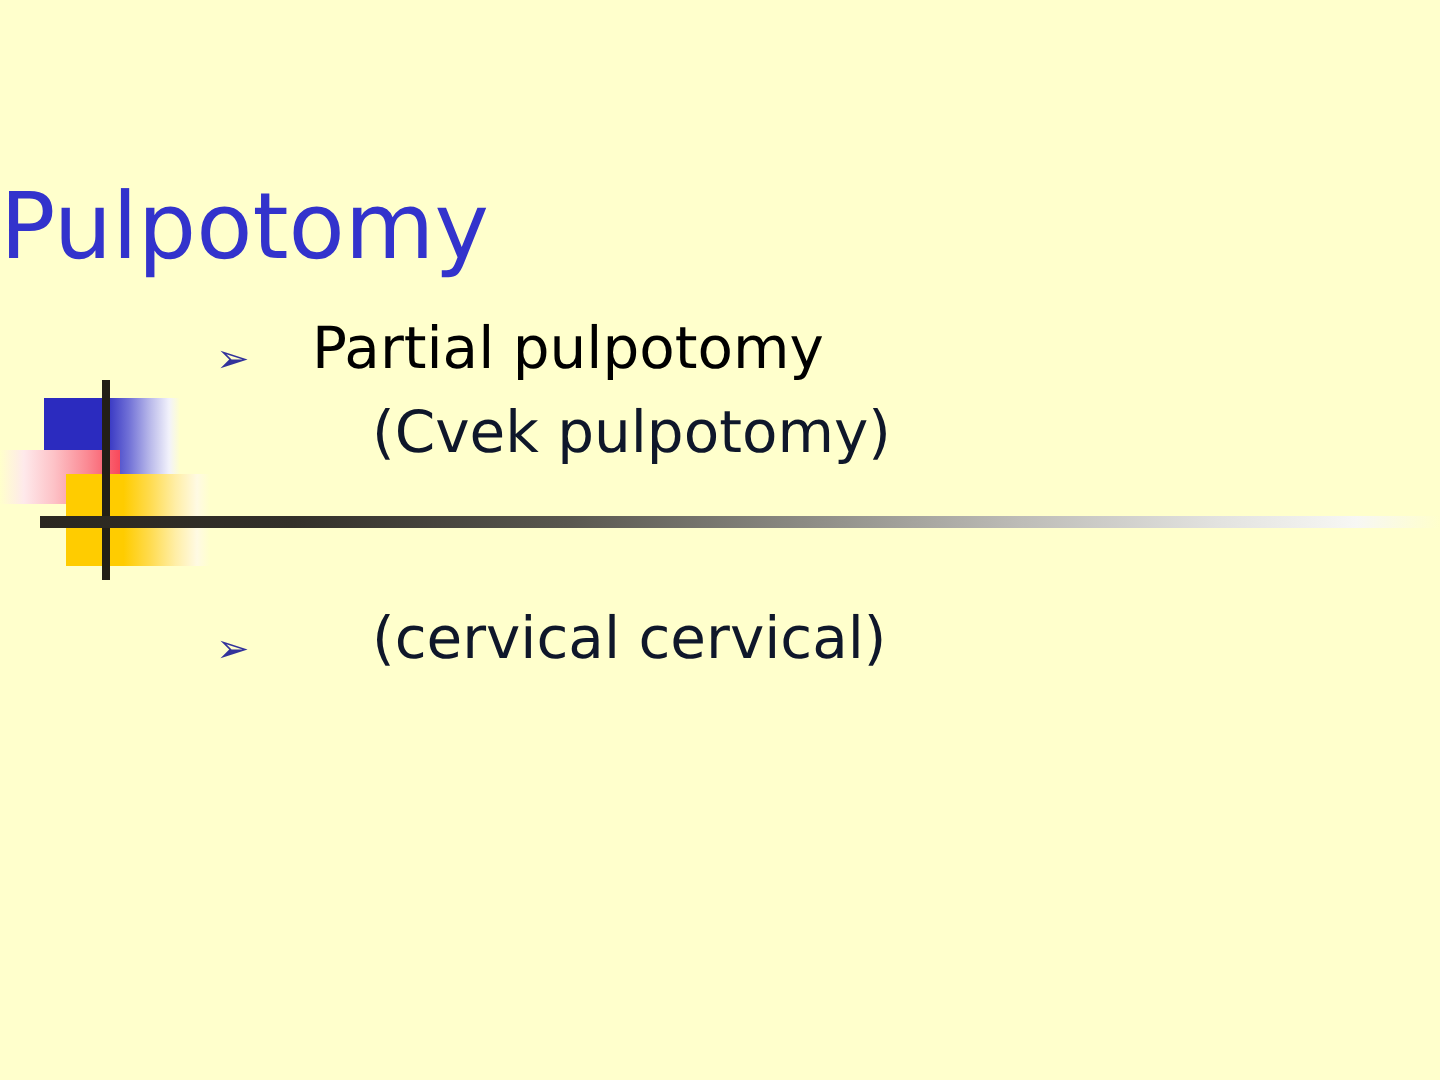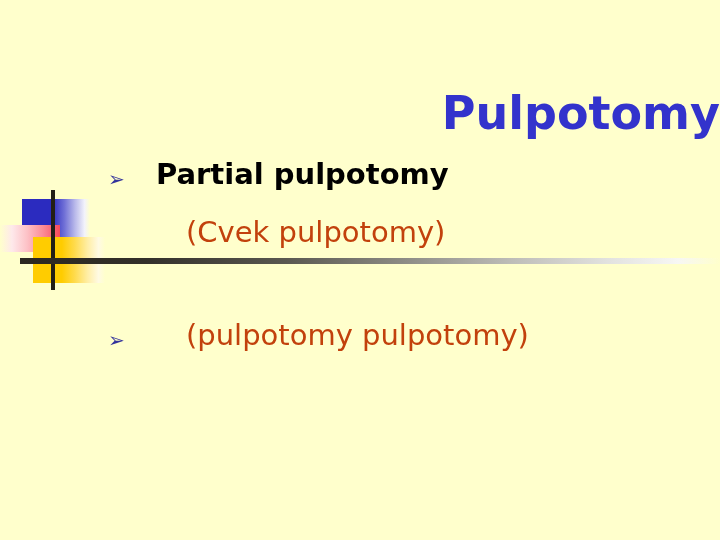--- a/index.html
+++ b/index.html
@@ -25,23 +25,23 @@
     background: #FFFFCC;
     overflow: hidden;
   }
 
   
   #slide-title {
     position: absolute;
     left: 0;
     top: 58px;
     width: 720px;
-    text-align: right;
+    text-align: left;
     font-size: 46px;
-    font-weight: bold;
+    font-weight: normal;
     line-height: 1.05;
     color: #3333CC;
     letter-spacing: 0px;
     white-space: nowrap;
   }
 
   
   #decor {
     position: absolute;
     left: 0;
@@ -129,30 +129,29 @@
     line-height: 1;
     color: #33339B;
     text-align: left;
   }
   .bullet-text {
     margin-left: 48px;
     font-size: 29px;
     line-height: 1.02;
     color: #000000;
     white-space: nowrap;
-    font-weight: bold;
   }
   .bullet-subline {
     margin-left: 48px;
     padding-left: 30px;
     font-size: 29px;
     line-height: 1.02;
-    color: #c2410c;
+    color: #0f172a;
     white-space: nowrap;
-    margin-top: 28px;
+    margin-top: 12px;
   }
 </style>
 </head>
 <body>
 
 <div id="slide">
 
   <h1 id="slide-title">Pulpotomy</h1>
 
   <div id="decor">
@@ -167,17 +166,17 @@
   <div id="body-content">
 
     <div class="bullet-block" id="bullet-block-1">
       <span class="bullet-marker">➢</span>
       <div class="bullet-text">Partial pulpotomy</div>
       <div class="bullet-subline">(Cvek pulpotomy)</div>
     </div>
 
     <div class="bullet-block" id="bullet-block-2">
       <span class="bullet-marker">➢</span>
-      <div class="bullet-subline">(pulpotomy pulpotomy)</div>
+      <div class="bullet-subline">(cervical cervical)</div>
     </div>
 
   </div>
 </div>
 
 </body></html>

